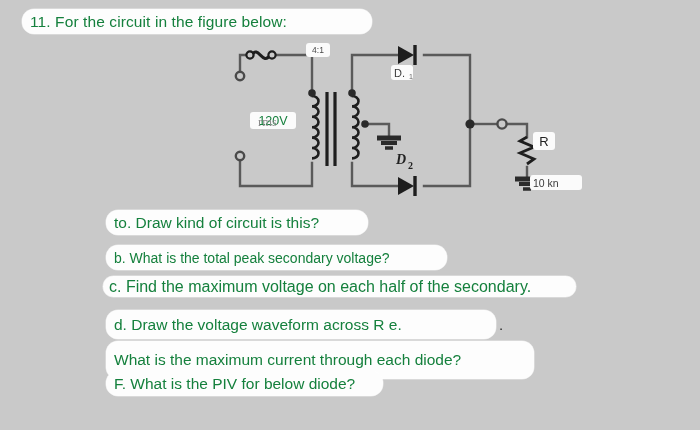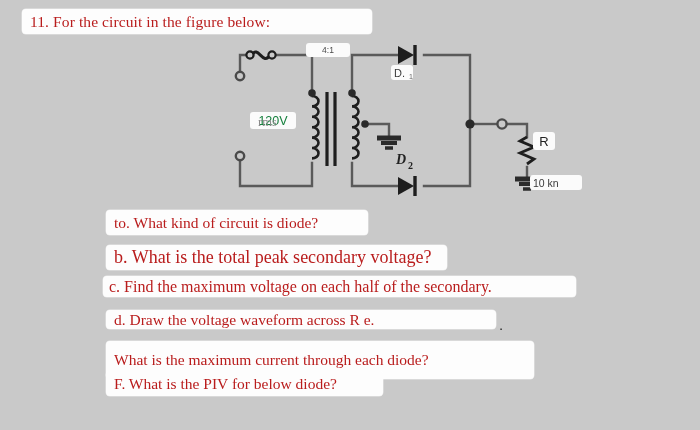--- a/index.html
+++ b/index.html
@@ -18,28 +18,27 @@
     position: relative;
     width: 700px;
     height: 430px;
     background: #c9c9c9;
   }
 
   
   .hl {
     position: absolute;
     background: #fdfdfd;
-    color: #b91c1c;
+    color: #15803d;
     white-space: nowrap;
-    border-radius: 4px;
+    border-radius: 12px;
     box-shadow: 0 0 0 0.5px rgba(255,255,255,0.6);
     display: flex;
     align-items: center;
     box-sizing: border-box;
-    font-family: Liberation Serif, serif;
   }
   .q-title {
     left: 22px;
     top: 9px;
     width: 350px;
     height: 25px;
     font-size: 15.5px;
     padding-left: 8px;
     letter-spacing: 0.1px;
   }
@@ -49,36 +48,36 @@
     width: 262px;
     height: 25px;
     font-size: 15.5px;
     padding-left: 8px;
   }
   .q-b {
     left: 106px;
     top: 245px;
     width: 341px;
     height: 25px;
-    font-size: 18px;
+    font-size: 14px;
     padding-left: 8px;
   }
   .q-c {
     left: 103px;
     top: 276px;
     width: 473px;
     height: 21px;
     font-size: 16px;
     padding-left: 6px;
   }
   .q-d {
     left: 106px;
     top: 310px;
     width: 390px;
-    height: 19px;
+    height: 29px;
     font-size: 15.5px;
     padding-left: 8px;
   }
   .q-d-dot {
     position: absolute;
     left: 499px;
     top: 322px;
     width: 5px;
     height: 6px;
     color: #2a2a2a;
@@ -119,21 +118,21 @@
     border-radius: 3px;
     display: flex;
     align-items: center;
     justify-content: center;
     box-sizing: border-box;
     white-space: nowrap;
   }
   .lbl-ratio {
     left: 306px;
     top: 43px;
-    width: 44px;
+    width: 24px;
     height: 14px;
     font-size: 8.5px;
     color: #4a4a4a;
   }
   .lbl-d1 {
     left: 391px;
     top: 65px;
     width: 22px;
     height: 15px;
     font-size: 11px;
@@ -312,21 +311,21 @@
   <div class="lbl-rms">rms</div>
 
   <div class="lbl-d2">D</div>
   <div class="lbl-d2-sub">2</div>
 
   <div class="lbl lbl-r">R</div>
   <div class="lbl lbl-rval">10 kn</div>
 
   <div class="hl q-title">11. For the circuit in the figure below:</div>
 
-  <div class="hl q-a">to. What kind of circuit is diode?</div>
+  <div class="hl q-a">to. Draw kind of circuit is this?</div>
 
   <div class="hl q-b">b. What is the total peak secondary voltage?</div>
 
   <div class="hl q-c">c. Find the maximum voltage on each half of the secondary.</div>
 
   <div class="hl q-d">d. Draw the voltage waveform across R e.</div>
   <div class="q-d-dot">.</div>
 
   <div class="hl q-e">What is the maximum current through each diode?</div>
 

